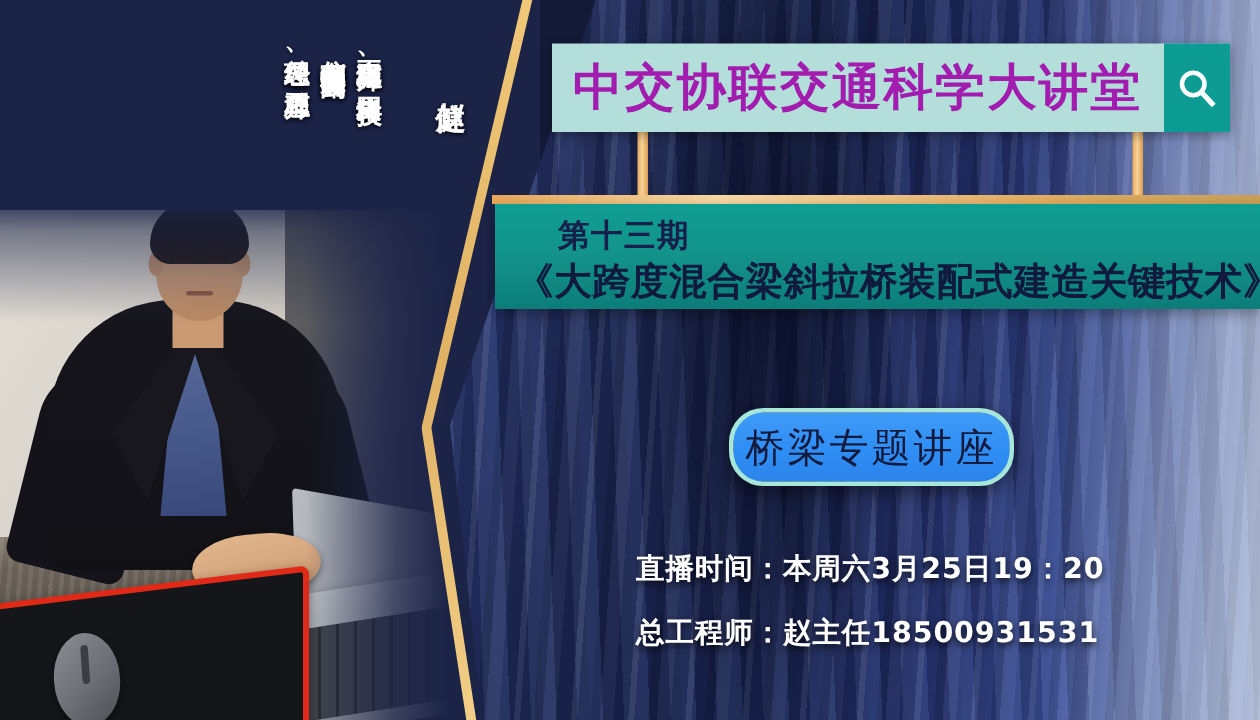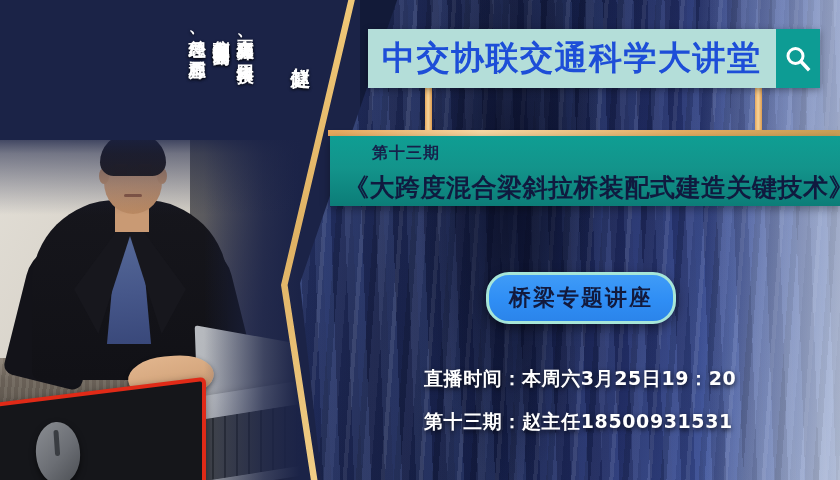--- a/index.html
+++ b/index.html
@@ -144,21 +144,21 @@
     );
   }
 
   
   .sign{
     position:absolute;left:368px;top:29px;width:452px;height:59px;
     background:#b4ded9;display:flex;align-items:center;
     box-shadow:0 2px 7px rgba(0,0,0,.35);
   }
   .sign-text{
-    flex:1;color:#1d4ed8;font-size:33px;font-weight:bold;letter-spacing:1.5px;
+    flex:1;color:#a21caf;font-size:33px;font-weight:bold;letter-spacing:1.5px;
     padding-left:14px;white-space:nowrap;
   }
   .sign-icon{
     width:44px;height:59px;background:#0d9c94;display:flex;align-items:center;justify-content:center;
   }
   .sign-icon svg{display:block;}
   .leg{position:absolute;width:7px;height:44px;
        background:linear-gradient(90deg,#e8a85c 0%,#f7d49a 45%,#dd9c4f 100%);top:88px;}
   .leg-l{left:425px;}
   .leg-r{left:755px;}
@@ -167,36 +167,36 @@
   .title-rail{
     position:absolute;left:328px;top:130px;width:512px;height:6px;
     background:linear-gradient(90deg,#e8a85c 0%,#f8d9a4 30%,#e5ae63 70%,#caa057 100%);
   }
   .title-band{
     position:absolute;left:330px;top:136px;width:510px;height:70px;
     background:linear-gradient(180deg,#0f9e93 0%,#13948b 45%,#0c7d78 100%);
     box-shadow:0 3px 9px rgba(0,0,0,.35);
   }
   .title-issue{
-    position:absolute;left:372px;top:143px;color:#16204a;font-size:16px;font-weight:bold;letter-spacing:1px;
+    position:absolute;left:372px;top:143px;color:#16204a;font-size:21px;font-weight:bold;letter-spacing:1px;
   }
   .title-main{
     position:absolute;left:344px;top:171px;color:#101a3f;font-size:25px;font-weight:bold;letter-spacing:.5px;
     white-space:nowrap;
   }
 
   
   .pill{
     position:absolute;left:486px;top:272px;width:184px;height:46px;border-radius:23px;
     background:linear-gradient(180deg,#3f9bf7 0%,#2f8ef5 55%,#2b84ea 100%);
     border:3px solid #a7e6d8;
     display:flex;align-items:center;justify-content:center;
     box-shadow:0 4px 12px rgba(0,0,0,.45);
   }
-  .pill span{color:#121a3d;font-size:22px;font-weight:bold;letter-spacing:2px;}
+  .pill span{color:#121a3d;font-size:26px;font-weight:normal;letter-spacing:2px;}
 
   
   .info{
     position:absolute;color:#fff;font-size:19px;font-weight:bold;letter-spacing:.6px;
     text-shadow:0 2px 5px rgba(0,0,0,.75);white-space:nowrap;
   }
   .info1{left:424px;top:366px;}
   .info2{left:424px;top:409px;}
 </style>
 </head>
@@ -269,15 +269,15 @@
   <div class="title-rail"></div>
   <div class="title-band"></div>
   <div class="title-issue">第十三期</div>
   <div class="title-main">《大跨度混合梁斜拉桥装配式建造关键技术》</div>
 
   <div class="pill">
     <span>桥梁专题讲座</span>
   </div>
 
   <div class="info info1">直播时间：本周六3月25日19：20</div>
-  <div class="info info2">第十三期：赵主任18500931531</div>
+  <div class="info info2">总工程师：赵主任18500931531</div>
 
 </div>
 
 </body></html>

